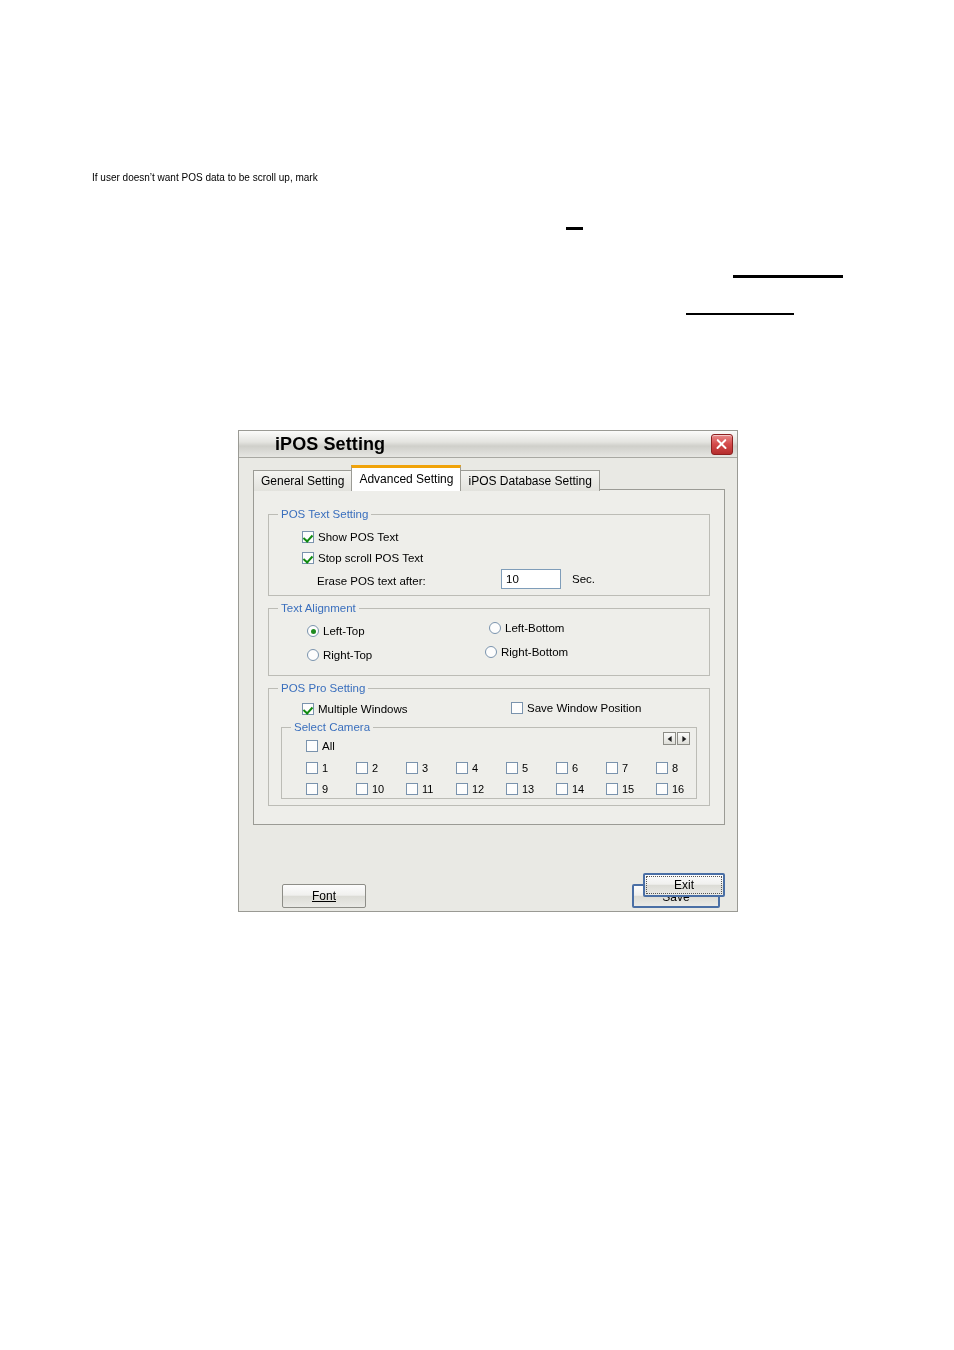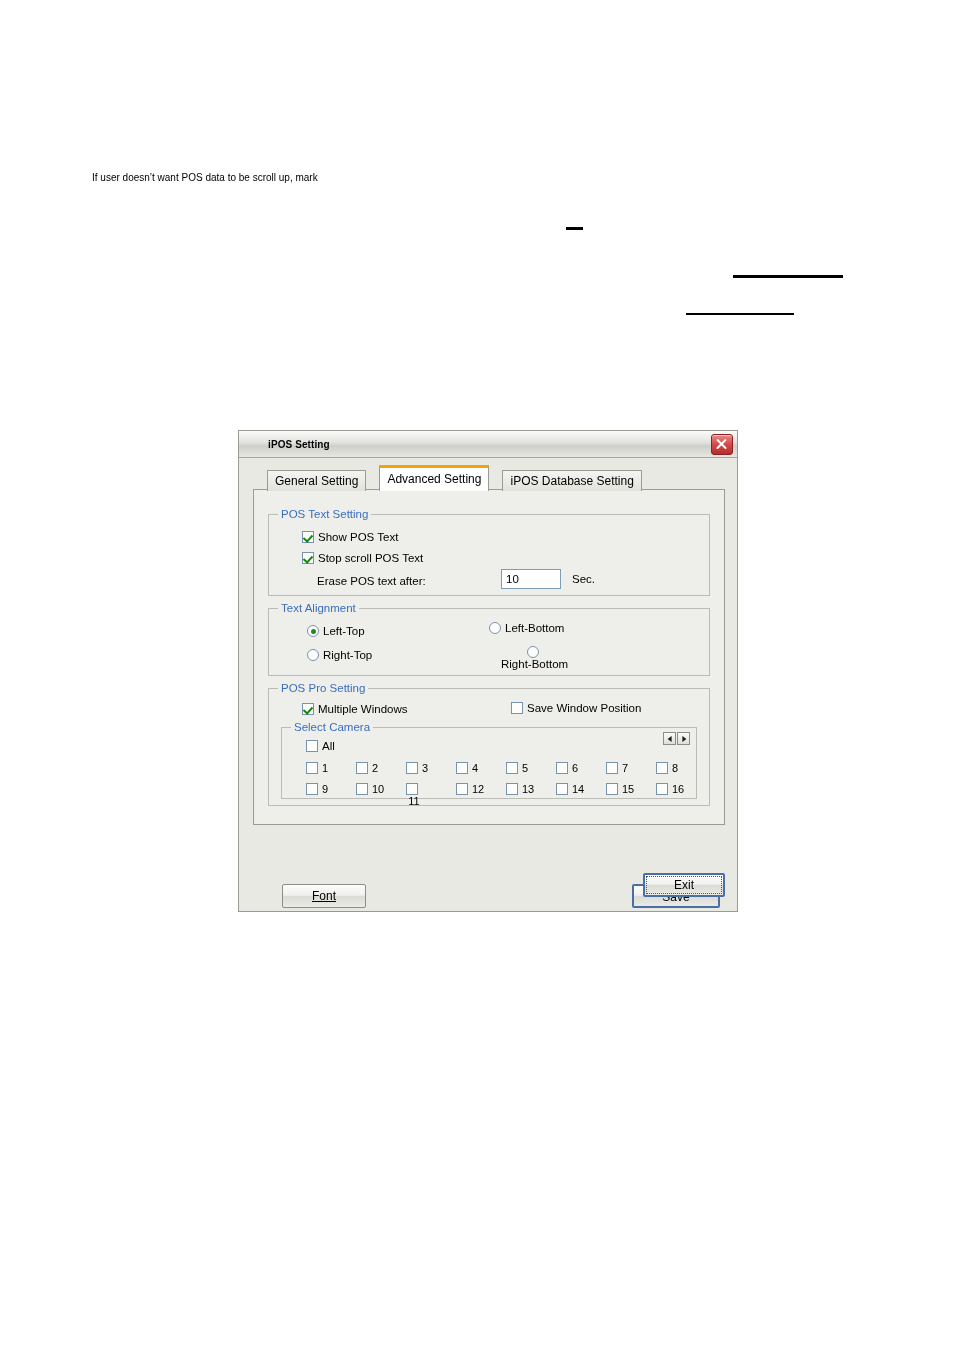--- a/index.html
+++ b/index.html
@@ -49,22 +49,22 @@
   .titlebar {
     position: relative;
     height: 26px;
     background: linear-gradient(to bottom,
                 #fbfbfa 0%, #e4e4e0 42%, #cfcfca 58%, #e6e6e2 100%);
     border-bottom: 1px solid #a8a8a2;
     display: flex;
     align-items: center;
   }
   .titlebar-text {
-    margin-left: 13px;
-    font-size: 10px;
+    margin-left: 20px;
+    font-size: 18px;
     font-weight: bold;
     color: #000;
     letter-spacing: 0.1px;
     padding-left: 16px;
   }
   .close-btn {
     position: absolute;
     right: 4px;
     top: 3px;
     width: 20px;
@@ -104,21 +104,20 @@
     line-height: 20px;
     padding: 0 7px;
     font-size: 12px;
     color: #000;
     background: linear-gradient(to bottom, #f4f4f1 0%, #e2e2dd 100%);
     border: 1px solid #9b9b95;
     border-bottom: none;
     margin-right: -1px;
     cursor: pointer;
     white-space: nowrap;
-    margin-left: 14px;
   }
   .tab.active {
     height: 23px;
     line-height: 22px;
     background: #ffffff;
     border-top: 3px solid #f0a30a;
     position: relative;
     z-index: 4;
   }
 
@@ -229,21 +228,21 @@
     color: #000;
     padding: 0 4px;
     line-height: 18px;
   }
   #lbl-sec { position: absolute; left: 303px; top: 58px;
              font-size: 11.5px; color:#000; }
 
   #rdo-left-top      { left: 38px;  top: 16px; }
   #rdo-right-top     { left: 38px;  top: 40px; }
   #rdo-left-bottom   { left: 220px; top: 13px; }
-  #rdo-right-bottom  { left: 232px; top: 37px; flex-direction: column; }
+  #rdo-right-bottom  { left: 216px; top: 37px; }
 
   #chk-multiple-windows { left: 33px;  top: 14px; }
   #chk-save-window-pos  { left: 242px; top: 13px; }
 
   #chk-cam-all { left: 24px; top: 12px; }
   .cam-row { position: absolute; left: 24px; height: 16px; }
   #cam-row-1 { top: 34px; }
   #cam-row-2 { top: 55px; }
   .cam-item {
     position: absolute;
@@ -445,21 +444,21 @@
           </div>
         <div class="cam-row" id="cam-row-2">
             <div class="cam-item" style="left: 0px;">
               <span class="box"></span>
               <span>9</span>
             </div>
             <div class="cam-item" style="left: 50px;">
               <span class="box"></span>
               <span>10</span>
             </div>
-            <div class="cam-item" style="left: 100px; flex-direction: column;">
+            <div class="cam-item" style="left: 100px;">
               <span class="box"></span>
               <span>11</span>
             </div>
             <div class="cam-item" style="left: 150px;">
               <span class="box"></span>
               <span>12</span>
             </div>
             <div class="cam-item" style="left: 200px;">
               <span class="box"></span>
               <span>13</span>

